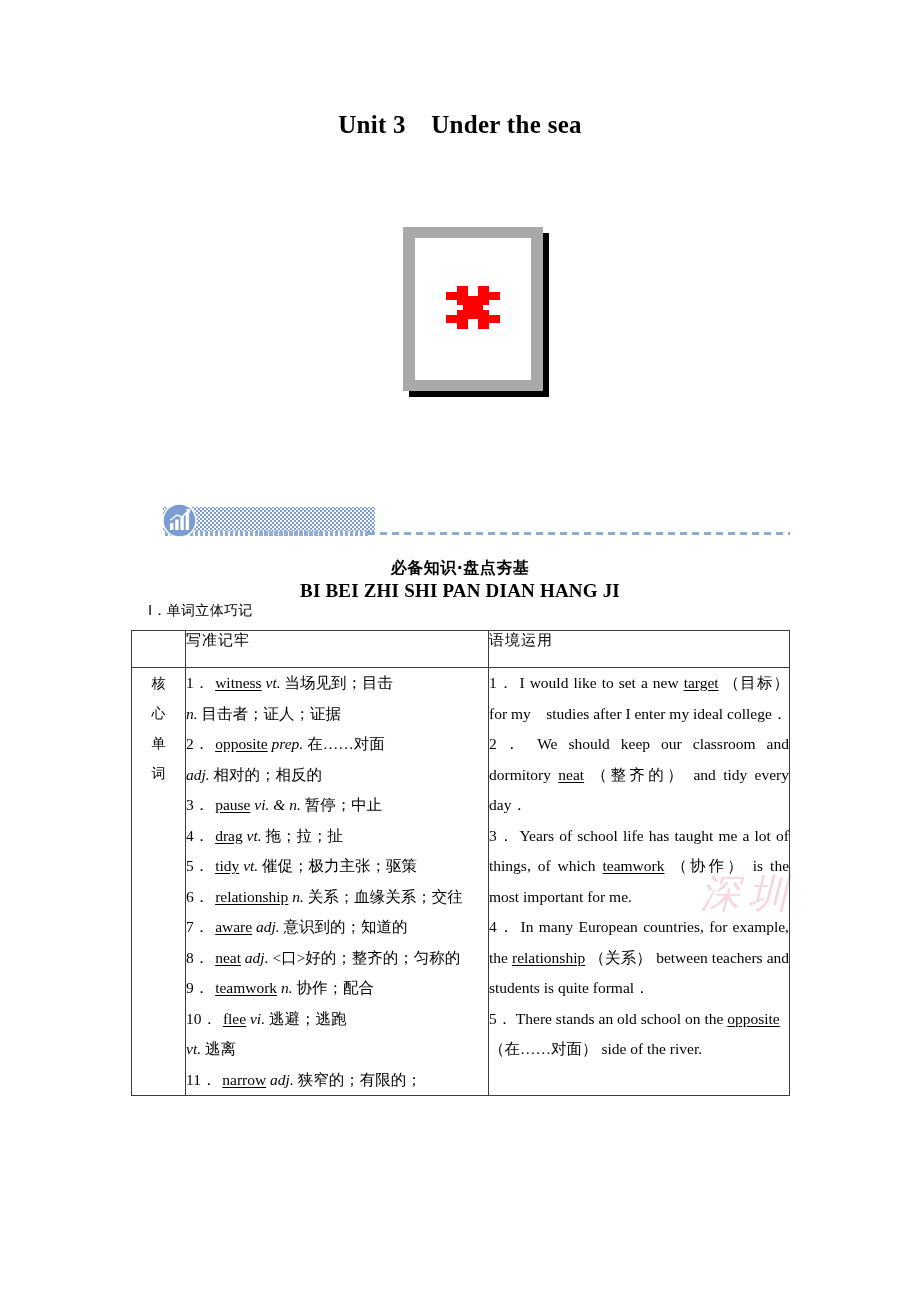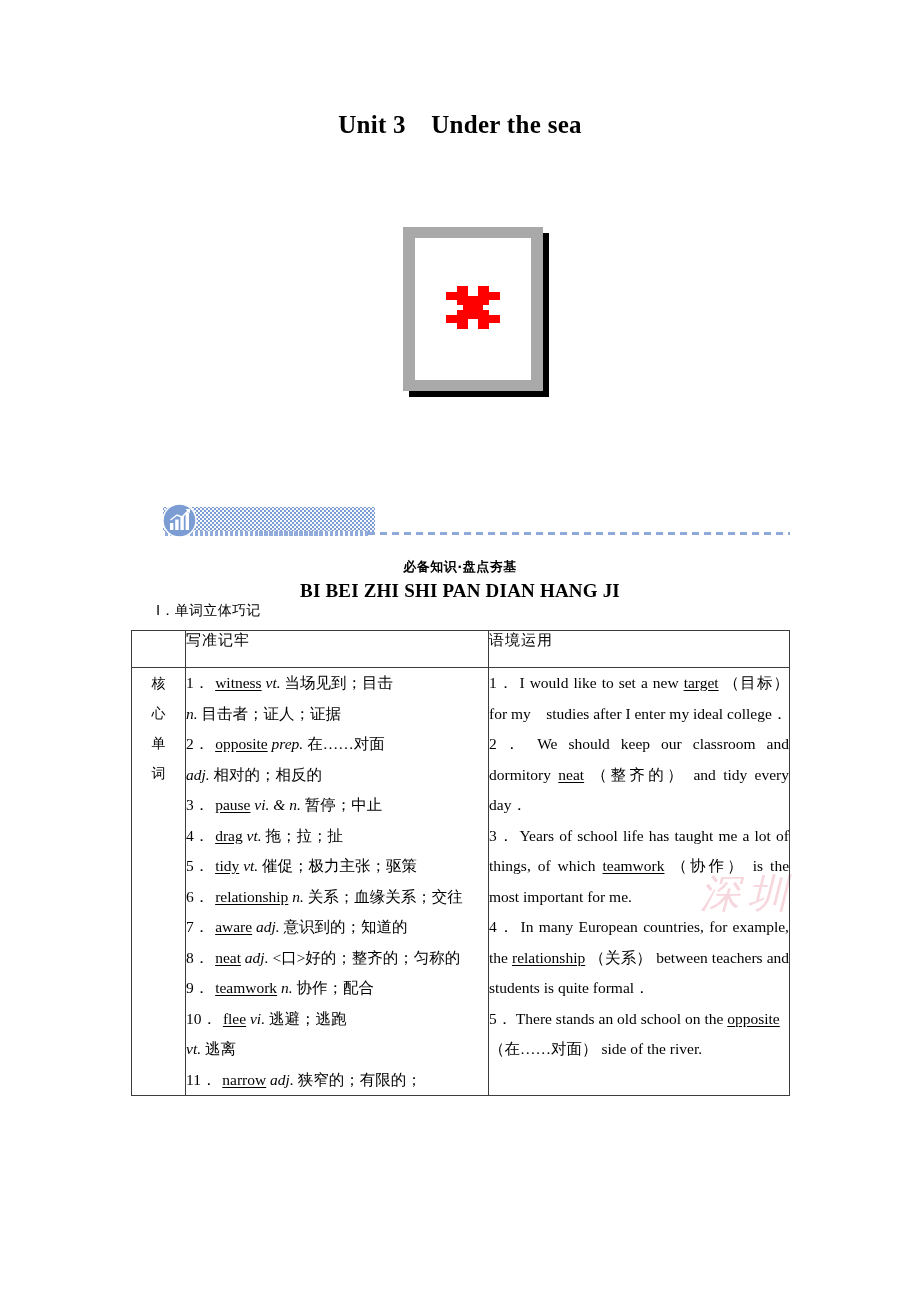--- a/index.html
+++ b/index.html
@@ -120,21 +120,21 @@
   }
 
   
   .sec-heading-cn {
     position: absolute;
     left: 0;
     top: 558px;
     width: 920px;
     text-align: center;
     font-family: "DejaVu Sans", "Liberation Sans", sans-serif;
-    font-size: 13px;
+    font-size: 16px;
     font-weight: bold;
     letter-spacing: 0.5px;
   }
   .sec-heading-py {
     position: absolute;
     left: 0;
     top: 580px;
     width: 920px;
     text-align: center;
     font-size: 19px;
@@ -144,21 +144,20 @@
 
   
   .sub-label {
     position: absolute;
     left: 148px;
     top: 602px;
     font-family: "DejaVu Sans", "Liberation Sans", sans-serif;
     font-size: 14px;
     letter-spacing: 0.3px;
     white-space: pre;
-    margin-left: 8px;
   }
 
   
   .watermark {
     position: absolute;
     left: 700px;
     top: 866px;
     font-family: "DejaVu Sans", "Liberation Sans", sans-serif;
     font-size: 40px;
     letter-spacing: 8px;

